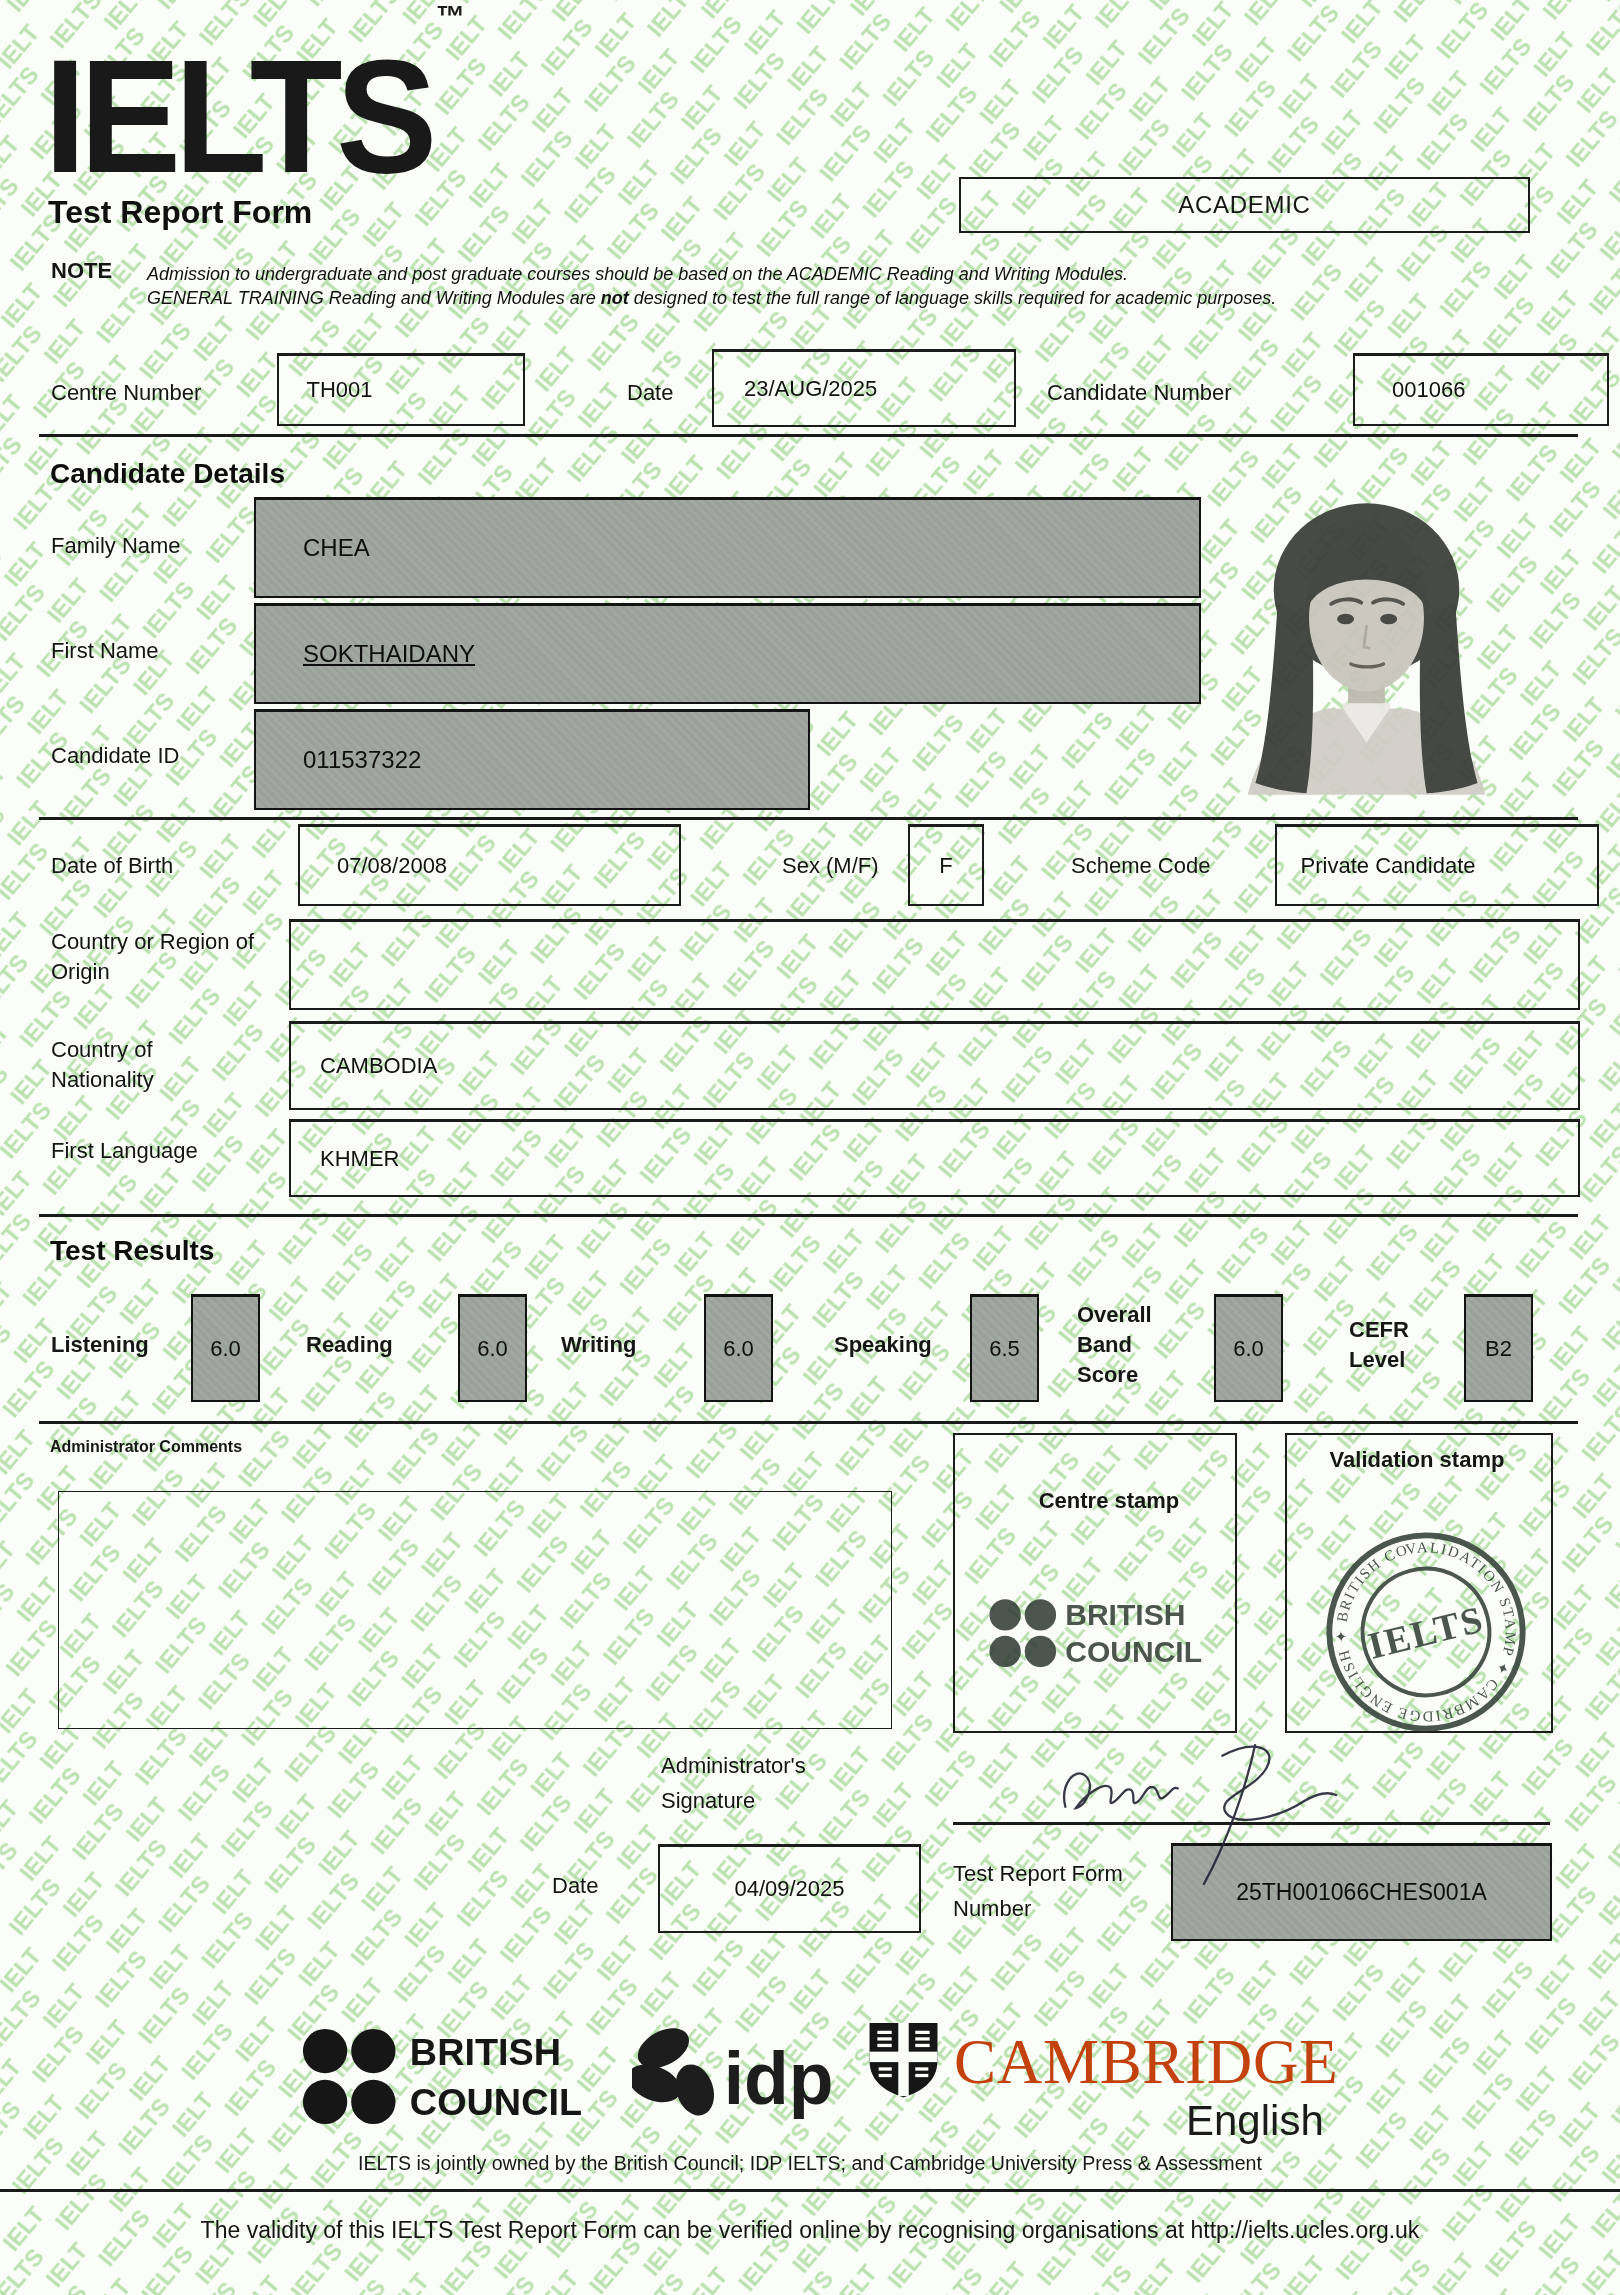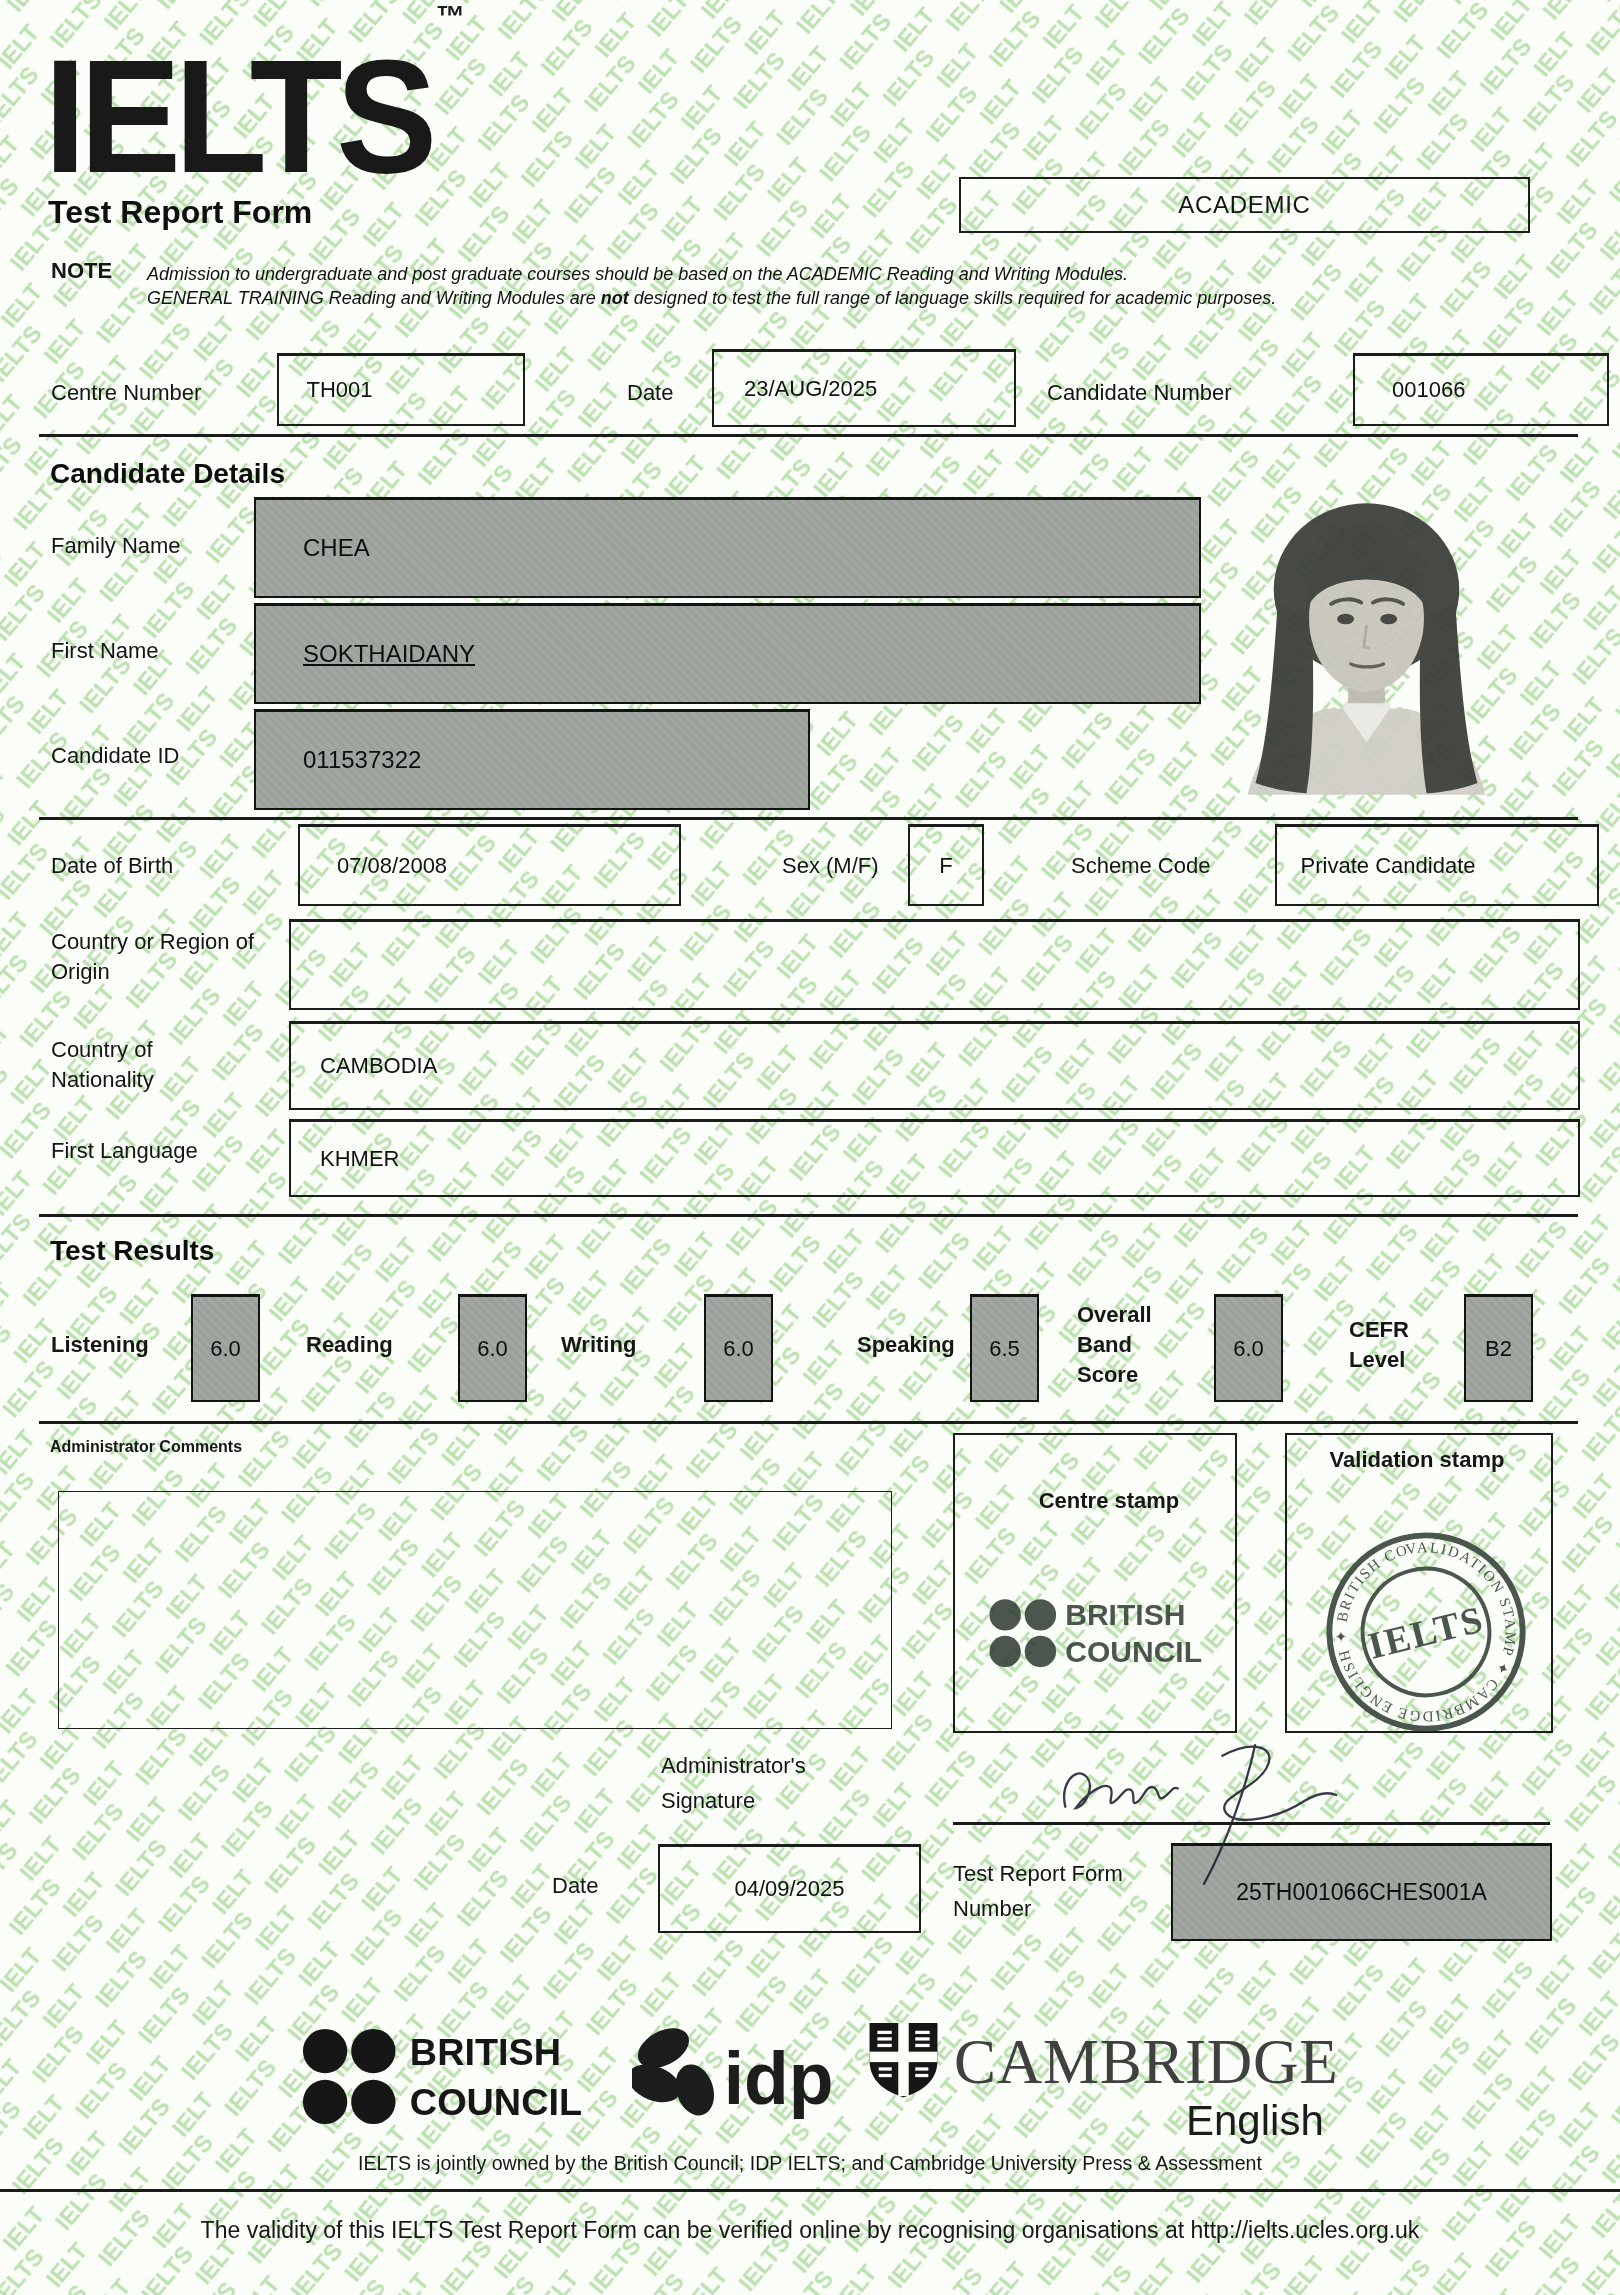--- a/index.html
+++ b/index.html
@@ -159,21 +159,21 @@
   <div class="score-label" style="left:306px;top:1330px;">Reading</div>
   <div class="gbox center" style="left:458px;top:1294px;width:65px;height:103px;font-size:22px;">
       <span>6.0</span>
     </div>
 
   <div class="score-label" style="left:561px;top:1330px;">Writing</div>
   <div class="gbox center" style="left:704px;top:1294px;width:65px;height:103px;font-size:22px;">
       <span>6.0</span>
     </div>
 
-  <div class="score-label" style="left:857px;top:1330px;">Speaking</div>
+  <div class="score-label" style="left:834px;top:1330px;">Speaking</div>
   <div class="gbox center" style="left:970px;top:1294px;width:65px;height:103px;font-size:22px;">
       <span>6.5</span>
     </div>
 
   <div class="score-label" style="left:1077px;top:1300px;width:118px;">Overall Band Score</div>
   <div class="gbox center" style="left:1214px;top:1294px;width:65px;height:103px;font-size:22px;">
       <span>6.0</span>
     </div>
 
   <div class="score-label" style="left:1349px;top:1315px;width:92px;">CEFR Level</div>
@@ -271,21 +271,21 @@
         <rect x="20" y="38" width="22" height="5"></rect>
       <rect x="78" y="18" width="22" height="5"></rect>
         <rect x="78" y="28" width="22" height="5"></rect>
         <rect x="78" y="38" width="22" height="5"></rect>
       <rect x="22" y="74" width="20" height="5"></rect>
         <rect x="22" y="84" width="20" height="5"></rect>
       <rect x="78" y="74" width="20" height="5"></rect>
         <rect x="78" y="84" width="20" height="5"></rect>
     </g>
   </svg>
-  <div class="abs serif" style="left:954px;top:2026px;font-size:63px;color:#404040;letter-spacing:0.7px;">CAMBRIDGE</div>
+  <div class="abs serif" style="left:954px;top:2026px;font-size:63px;color:#c2410c;letter-spacing:0.7px;">CAMBRIDGE</div>
   <div class="abs" style="left:1186px;top:2097px;font-size:42px;color:#1b1b1b;">English</div>
 
   <div class="footer-text" style="top:2152px;font-size:19.6px;">IELTS is jointly owned by the British Council; IDP IELTS; and Cambridge University Press &amp; Assessment</div>
   <div class="rule" style="left:0;top:2189px;width:1620px;"></div>
   <div class="footer-text" style="top:2217px;font-size:23px;">The validity of this IELTS Test Report Form can be verified online by recognising organisations at http://ielts.ucles.org.uk</div>
 
 </div>
 
 
 </body></html>

